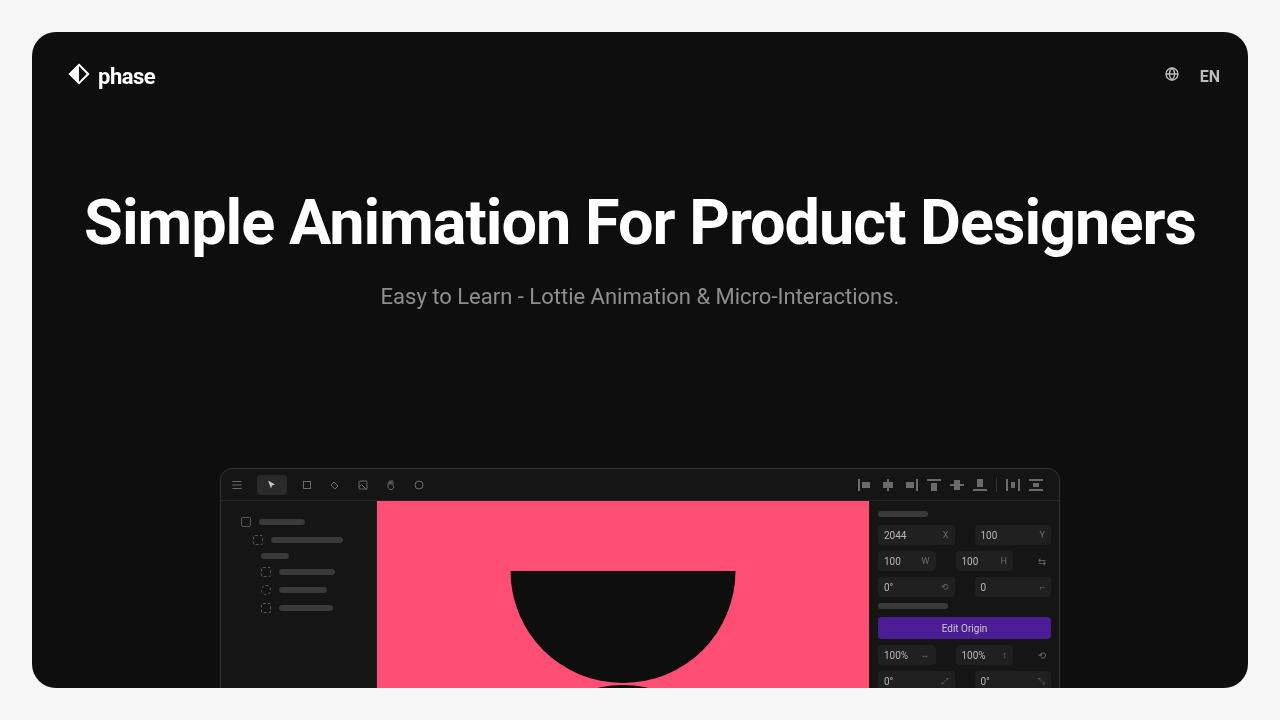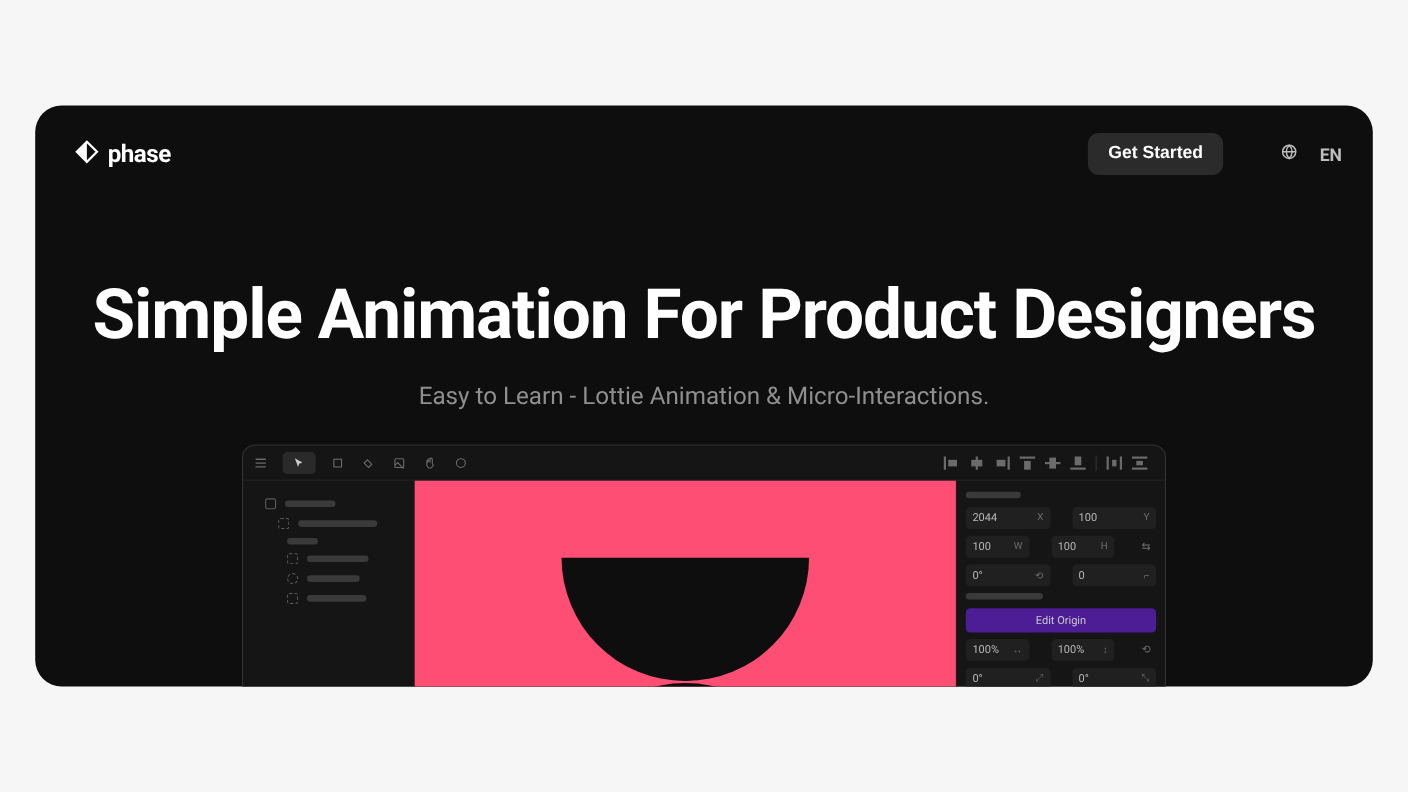--- a/index.html
+++ b/index.html
@@ -6,21 +6,21 @@
   html, body { width: 1280px; height: 720px; overflow: hidden; }
   body {
     background: #f6f6f6;
     font-family: -apple-system, BlinkMacSystemFont, "Segoe UI", Roboto, Helvetica, Arial, sans-serif;
     display: flex;
     align-items: center;
     justify-content: center;
   }
   .card {
     width: 1216px;
-    height: 528px;
+    height: 656px;
     background: #0e0e0e;
     border-radius: 24px;
     position: relative;
     overflow: hidden;
   }
   
   .header {
     display: flex;
     align-items: center;
     height: 88px;
@@ -206,21 +206,20 @@
     <div class="logo">
       <span>
         <svg width="22" height="22" viewBox="0 0 24 24" fill="none">
           <path d="M12 2 L22 12 L12 22 L2 12 Z" stroke="#fff" stroke-width="2.2" fill="none"></path>
           <path d="M12 2 L12 22 L2 12 Z" fill="#fff"></path>
         </svg>
       </span>
       <span class="logo-text">phase</span>
     </div>
     <div class="spacer"></div>
-    <button class="cta">Get Started</button>
     <div class="lang">
       <span>
         <svg width="16" height="16" viewBox="0 0 24 24" fill="none" stroke="#bdbdbd" stroke-width="2">
           <circle cx="12" cy="12" r="9"></circle>
           <path d="M3 12h18"></path>
           <path d="M12 3c2.5 2.5 4 5.5 4 9s-1.5 6.5-4 9c-2.5-2.5-4-5.5-4-9s1.5-6.5 4-9z"></path>
         </svg>
       </span>
       <span class="lang-label">EN</span>
     </div>

